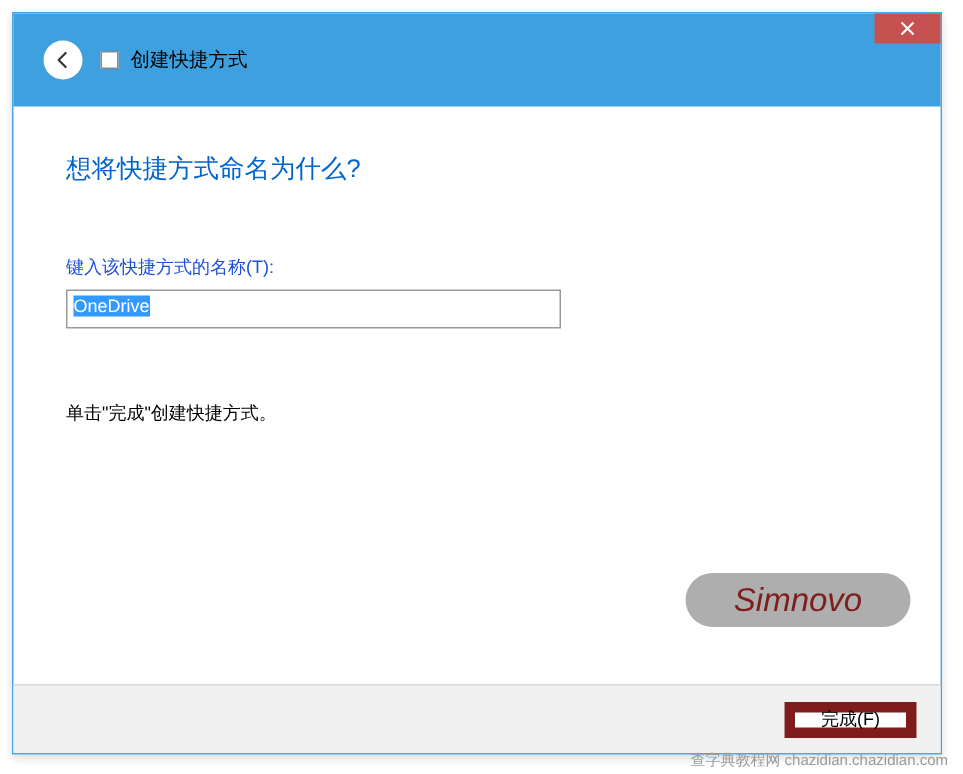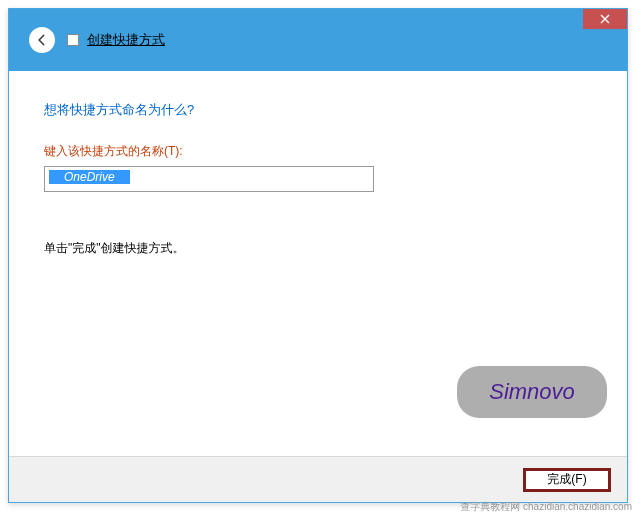--- a/index.html
+++ b/index.html
@@ -26,21 +26,20 @@
       display: flex;
       flex-direction: column;
     }
     .titlebar {
       height: 62px;
       background: #3ea0de;
       position: relative;
       display: flex;
       align-items: center;
       padding-left: 20px;
-      text-decoration: underline;
     }
     .back-btn {
       width: 26px;
       height: 26px;
       border-radius: 50%;
       background: #ffffff;
       display: flex;
       align-items: center;
       justify-content: center;
       cursor: pointer;
@@ -78,84 +77,83 @@
       width: 10px;
       height: 10px;
     }
     .content {
       flex: 1;
       padding: 30px 35px 0 35px;
       position: relative;
     }
     .heading {
       color: #0066cc;
-      font-size: 13px;
+      font-size: 17px;
       font-weight: normal;
-      margin-bottom: 24px;
+      margin-bottom: 46px;
     }
     .label {
-      color: #c2410c;
+      color: #1d4ed8;
       font-size: 12px;
       margin-bottom: 6px;
     }
     .input-field {
       width: 330px;
       height: 26px;
       border: 1px solid #999;
       padding: 3px 4px;
       font-size: 12px;
       outline: none;
     }
     .input-field .selected-text {
       background: #3399ff;
       color: #ffffff;
-      padding: 0 15px;
-      font-style: italic;
+      padding: 0 0;
     }
     .instruction {
       color: #000000;
       font-size: 12px;
       margin-top: 48px;
     }
     .footer {
       height: 46px;
       border-top: 1px solid #d8d8d8;
       background: #f0f0f0;
       display: flex;
       align-items: center;
       justify-content: flex-end;
       padding-right: 16px;
       gap: 10px;
     }
     .btn {
       width: 88px;
       height: 24px;
       background: #ffffff;
-      border: 3px solid #7f1d1d;
+      border: 7px solid #7f1d1d;
       font-size: 12px;
       cursor: pointer;
       display: flex;
       align-items: center;
       justify-content: center;
     }
     .watermark {
       position: absolute;
       right: 20px;
       bottom: 38px;
       width: 150px;
-      height: 52px;
+      height: 36px;
       background: rgba(120,120,120,0.6);
       border-radius: 22px;
       display: flex;
       align-items: center;
       justify-content: center;
       font-style: italic;
       font-family: cursive;
       font-size: 22px;
-      color: #4c1d95;
+      color: #7f1d1d;
       pointer-events: none;
     }
     .footer-note {
       position: absolute;
       bottom: 2px;
       right: 10px;
       font-size: 10px;
       color: #999;
     }
   </style>

